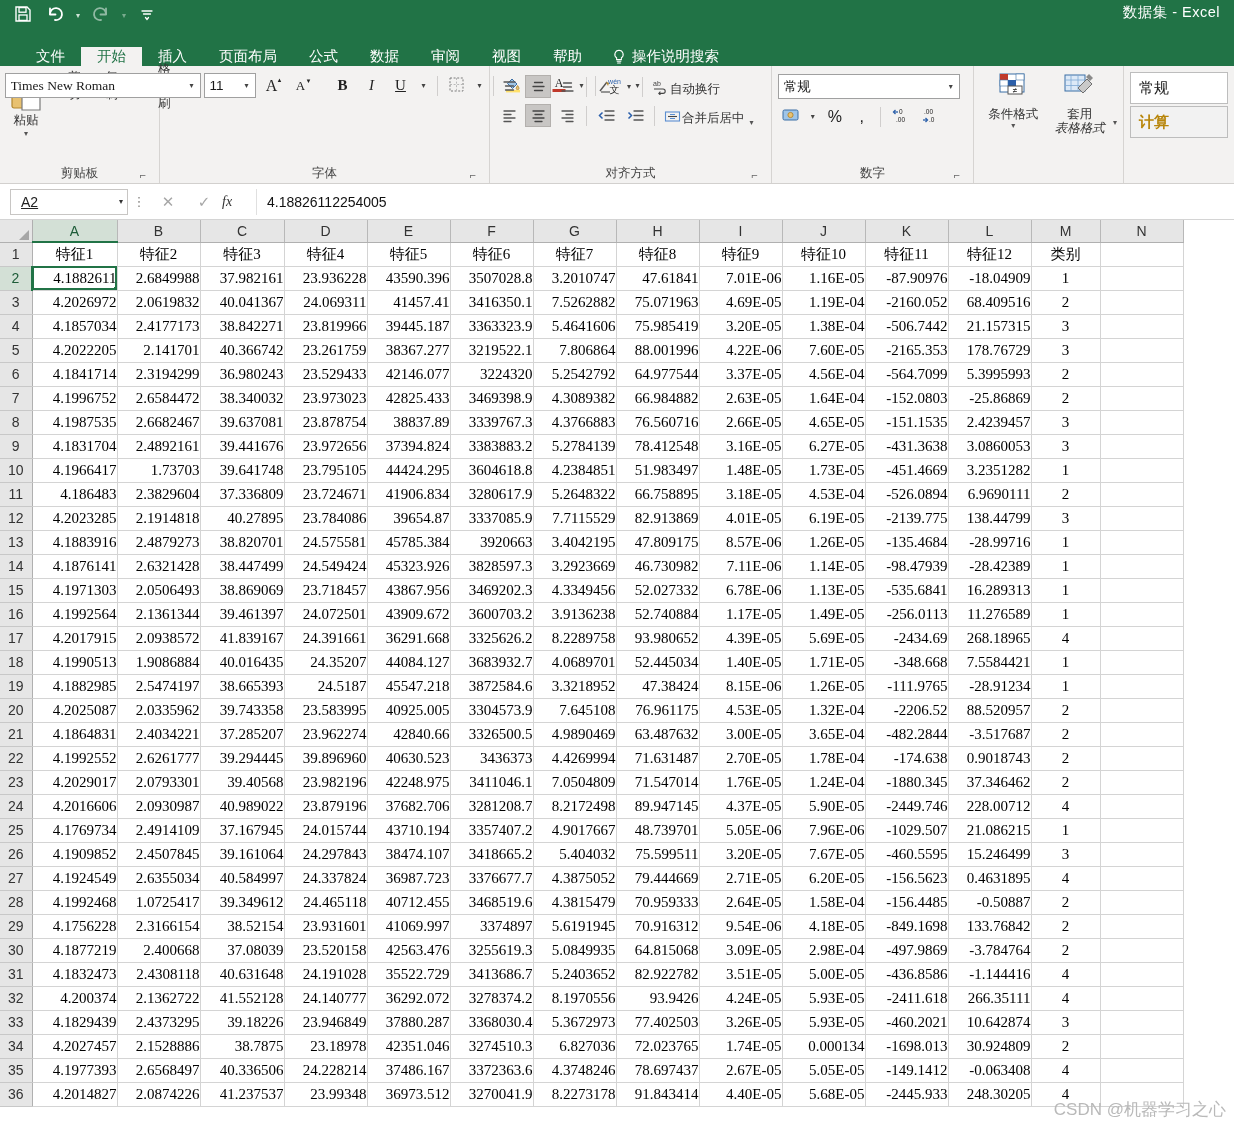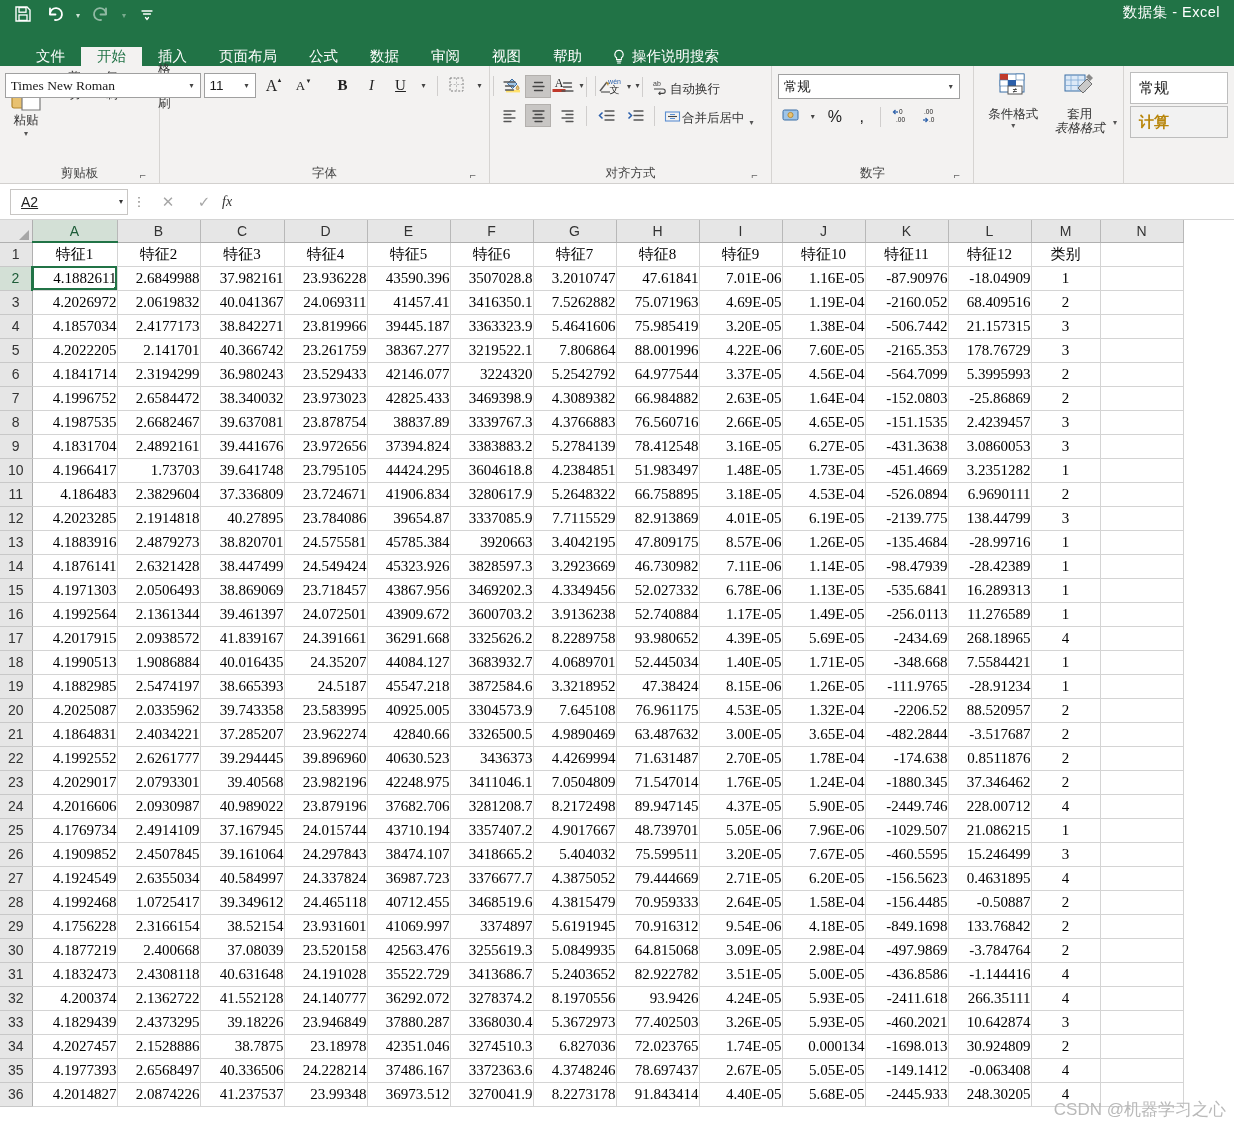--- a/index.html
+++ b/index.html
@@ -712,20 +712,21 @@
 
 <div class="formulabar">
   <div class="namebox">
     <span class="nval">A2</span>
     <span class="narr">▾</span>
   </div>
   <div class="fb-dots">⋮</div>
   <div class="fb-btn"><span>✕</span></div>
   <div class="fb-btn"><span>✓</span></div>
   <div class="fb-fx"><span>fx</span></div>
+  <div class="fb-input">4.18826112254005</div>
 </div>
 
 <div class="gridwrap">
   <table class="grid" id="sheet-table">
       <colgroup>
         <col style="width: 32px;">
         <col style="width: 85px;">
         <col style="width: 83px;">
         <col style="width: 84px;">
         <col style="width: 83px;">
@@ -1123,21 +1124,21 @@
           <td class="cell">2.6261777</td>
           <td class="cell">39.294445</td>
           <td class="cell">39.896960</td>
           <td class="cell">40630.523</td>
           <td class="cell">3436373</td>
           <td class="cell">4.4269994</td>
           <td class="cell">71.631487</td>
           <td class="cell">2.70E-05</td>
           <td class="cell">1.78E-04</td>
           <td class="cell">-174.638</td>
-          <td class="cell">0.8511876</td>
+          <td class="cell">0.9018743</td>
           <td class="cell ctr">2</td>
           <td class="cell blank"></td>
         </tr>
         <tr>
           <td class="rowhdr">23</td>
           <td class="cell">4.2029017</td>
           <td class="cell">2.0793301</td>
           <td class="cell">39.40568</td>
           <td class="cell">23.982196</td>
           <td class="cell">42248.975</td>

